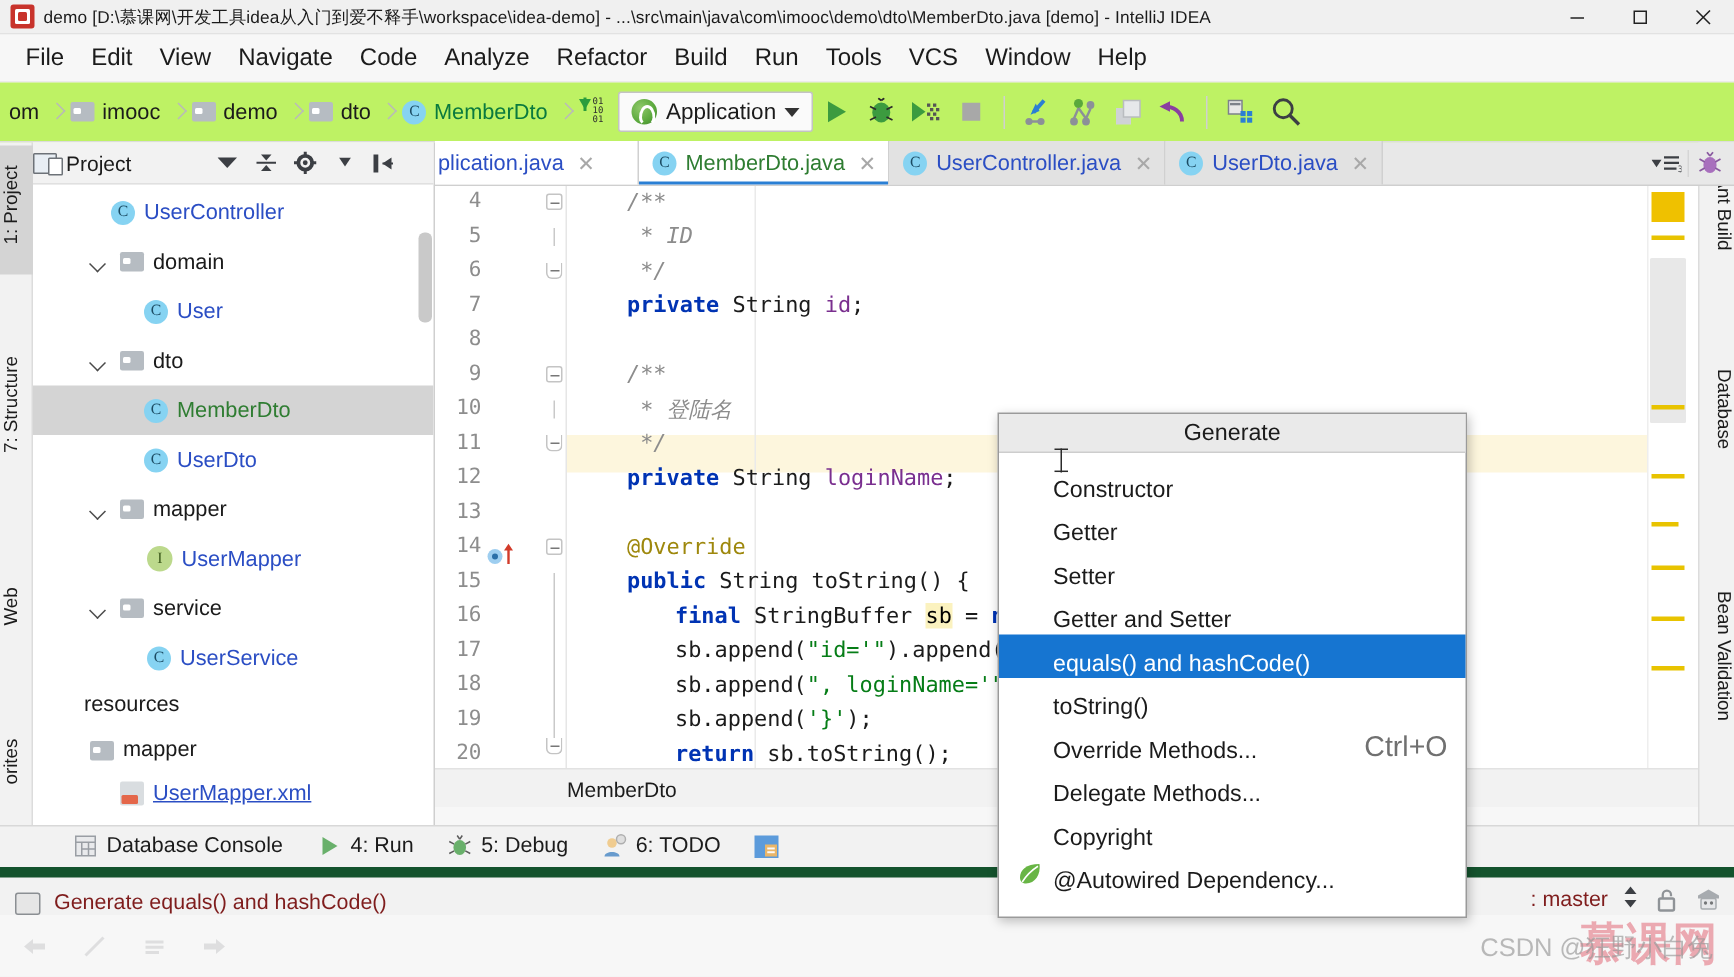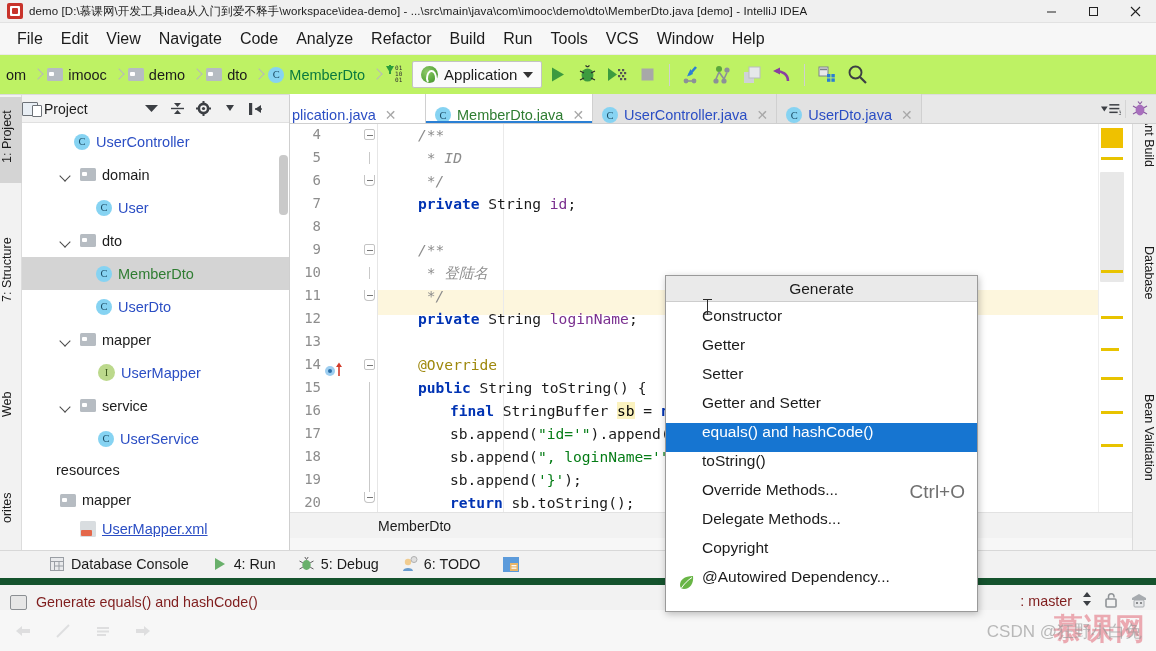--- a/index.html
+++ b/index.html
@@ -165,21 +165,21 @@
   .proj-vscroll{
     position:absolute;right:1px;top:32px;width:9px;height:60px;background:#c9c9c9;border-radius:4px;
   }
 
   
   .tabbar{
     position:absolute;left:290px;top:95px;width:866px;height:29px;background:#e8e8e8;
     display:flex;align-items:flex-end;border-bottom:1px solid #cfcfcf;
   }
   .tab{
-    height:29px;display:flex;align-items:flex-end;gap:6px;padding:0 8px 0 9px;
+    height:29px;display:flex;align-items:center;gap:6px;padding:0 8px 0 9px;
     font-size:14.5px;white-space:nowrap;background:#e2e2e2;border-right:1px solid #d0d0d0;
     position:relative;
   }
   .tab.active{ background:#fff; }
   .tab .x{ color:#a8a8a8;font-size:14px;margin-left:3px; }
   .tab.active.underline:after{
     content:"";position:absolute;left:0;bottom:0;width:100%;height:2px;background:#2a7fd4;
   }
   .tabs-right{ margin-left:auto;display:flex;align-items:center;gap:4px;padding-right:6px;height:29px;}
 
@@ -259,21 +259,21 @@
     position:absolute;left:665px;top:275px;width:313px;height:337px;
     background:#fff;border:1px solid #9a9a9a;box-shadow:1px 2px 7px rgba(0,0,0,.25);
     z-index:40;
   }
   .popup-title{
     height:26px;background:#eaeaea;border-bottom:1px solid #cdcdcd;
     display:flex;align-items:center;justify-content:center;font-size:15.5px;color:#1b1b1b;
   }
   .popup-list{ padding-top:5px; }
   .pitem{
-    height:29px;display:flex;align-items:flex-start;padding-left:36px;
+    height:29px;display:flex;align-items:flex-end;padding-left:36px;
     font-size:15.5px;color:#1b1b1b;position:relative;white-space:nowrap;
   }
   .pitem.sel{ background:#1675d1;color:#fff; }
   .pitem .acc{ margin-left:auto;padding-right:12px;color:#707070;font-size:19px;}
   .pitem .leaf{
     position:absolute;left:12px;top:6px;width:17px;height:17px;
   }
   .txtcaret{
     position:absolute;left:703px;top:299px;width:9px;height:16px;z-index:45;
   }

